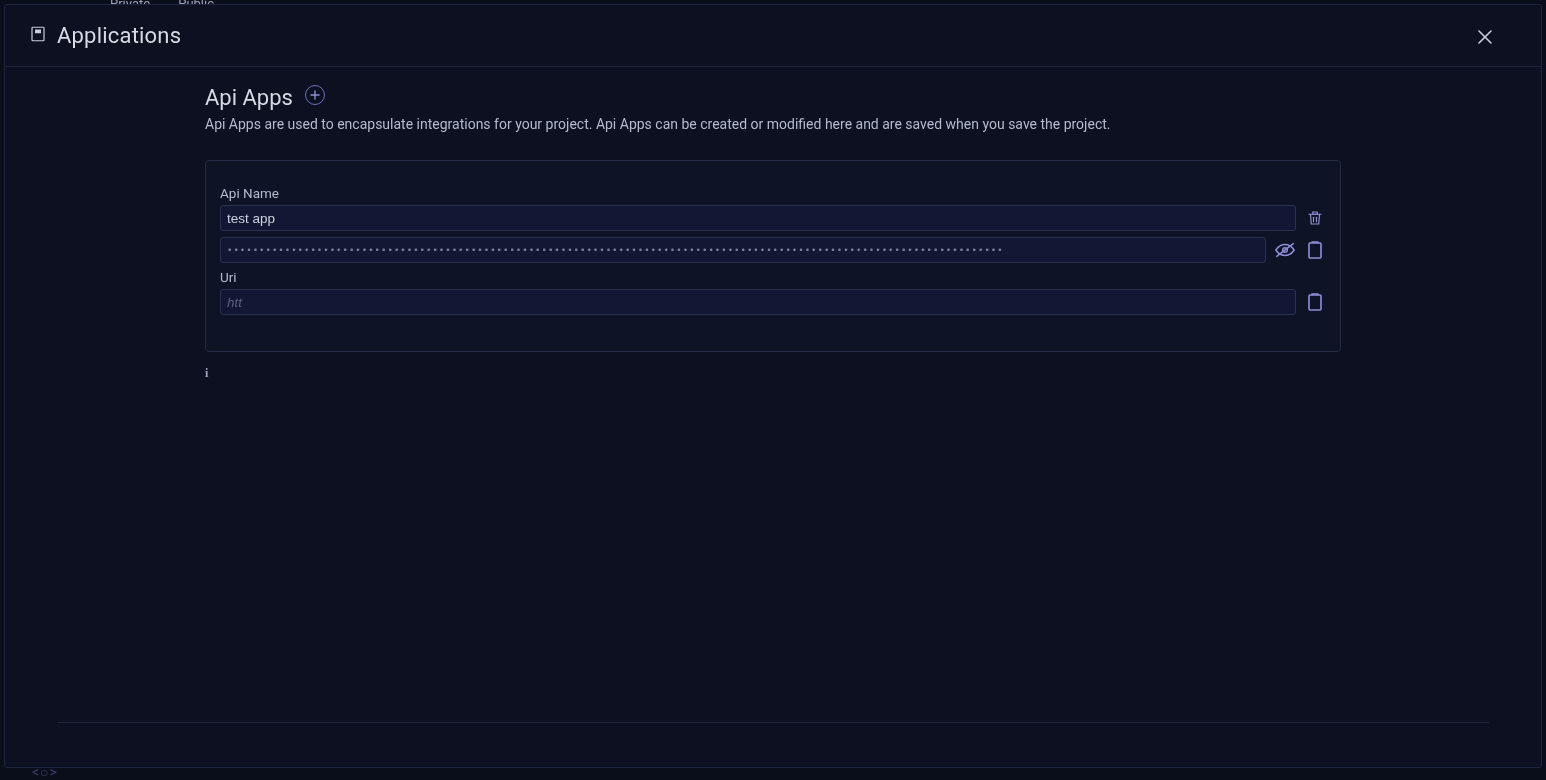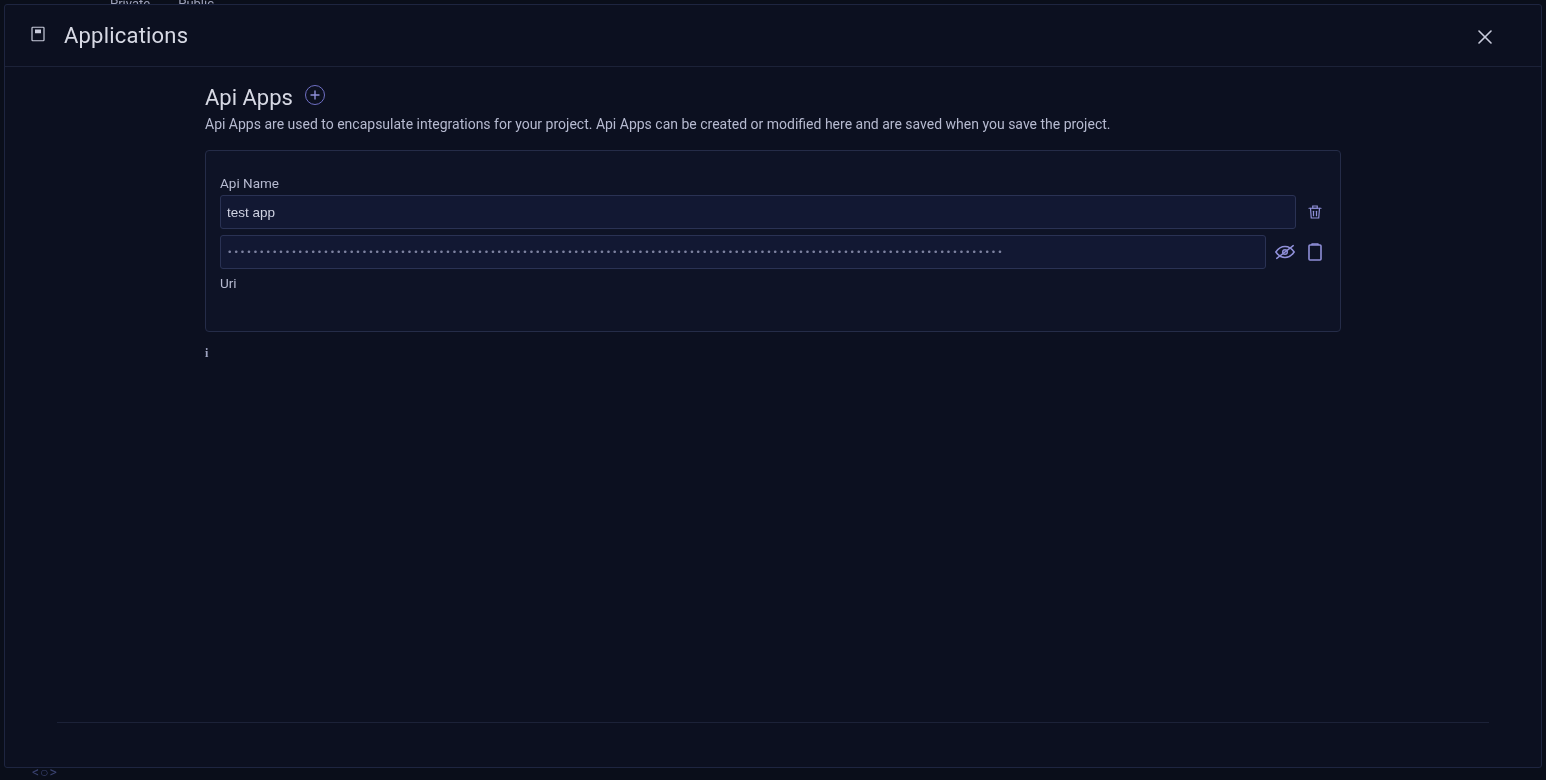--- a/index.html
+++ b/index.html
@@ -46,21 +46,21 @@
     height: 62px;
     border-bottom: 1px solid #1c2238;
     display: flex;
     align-items: center;
     padding: 0 24px;
     position: relative;
   }
   .modal-header .title-wrap {
     display: flex;
     align-items: center;
-    gap: 17px;
+    gap: 10px;
   }
   .modal-header .title {
     font-size: 22px;
     font-weight: 400;
     color: #d7d9e4;
     letter-spacing: 0.2px;
   }
   .close-btn {
     position: absolute;
     right: 46px;
@@ -99,21 +99,21 @@
     display: flex;
     align-items: center;
     justify-content: center;
     cursor: pointer;
     font-size: 14px;
     line-height: 1;
   }
   .section-desc {
     font-size: 14px;
     color: #b6bad0;
-    margin-bottom: 18px;
+    margin-bottom: 28px;
   }
 
   .card {
     border: 1px solid #252c48;
     border-radius: 4px;
     background: #0e1326;
     padding: 24px 14px 36px 14px;
   }
 
   .field-label {
@@ -126,21 +126,21 @@
   .field-row {
     display: flex;
     align-items: center;
     gap: 8px;
     margin-bottom: 6px;
   }
   .field-row:last-child { margin-bottom: 0; }
 
   .input {
     flex: 1;
-    height: 34px;
+    height: 26px;
     background: #121833;
     border: 1px solid #2a3254;
     border-radius: 3px;
     padding: 0 6px;
     color: #cfd2e2;
     font-size: 13.5px;
     outline: none;
   }
   .input::placeholder { color: #5a6080; font-style: italic; }
 
@@ -269,20 +269,29 @@
         </span>
         <span class="icon-btn">
           <svg width="18" height="20" viewBox="0 0 18 20" fill="none" stroke="#8f8fd8" stroke-width="1.6" stroke-linejoin="round">
             <rect x="3" y="3" width="12" height="15" rx="1"></rect>
             <path d="M6 3V2h6v1"></path>
           </svg>
         </span>
       </div>
 
       <span class="field-label">Uri</span>
+      <div class="field-row">
+        <input class="input" placeholder="htt" style="">
+        <span class="icon-btn">
+          <svg width="18" height="20" viewBox="0 0 18 20" fill="none" stroke="#8f8fd8" stroke-width="1.6" stroke-linejoin="round">
+            <rect x="3" y="3" width="12" height="15" rx="1"></rect>
+            <path d="M6 3V2h6v1"></path>
+          </svg>
+        </span>
+      </div>
 
     </div>
 
     <div class="hint-row">
       <span class="info-i">i</span>
     </div>
 
     <div class="modal-footer-line"></div>
   </div>
 

